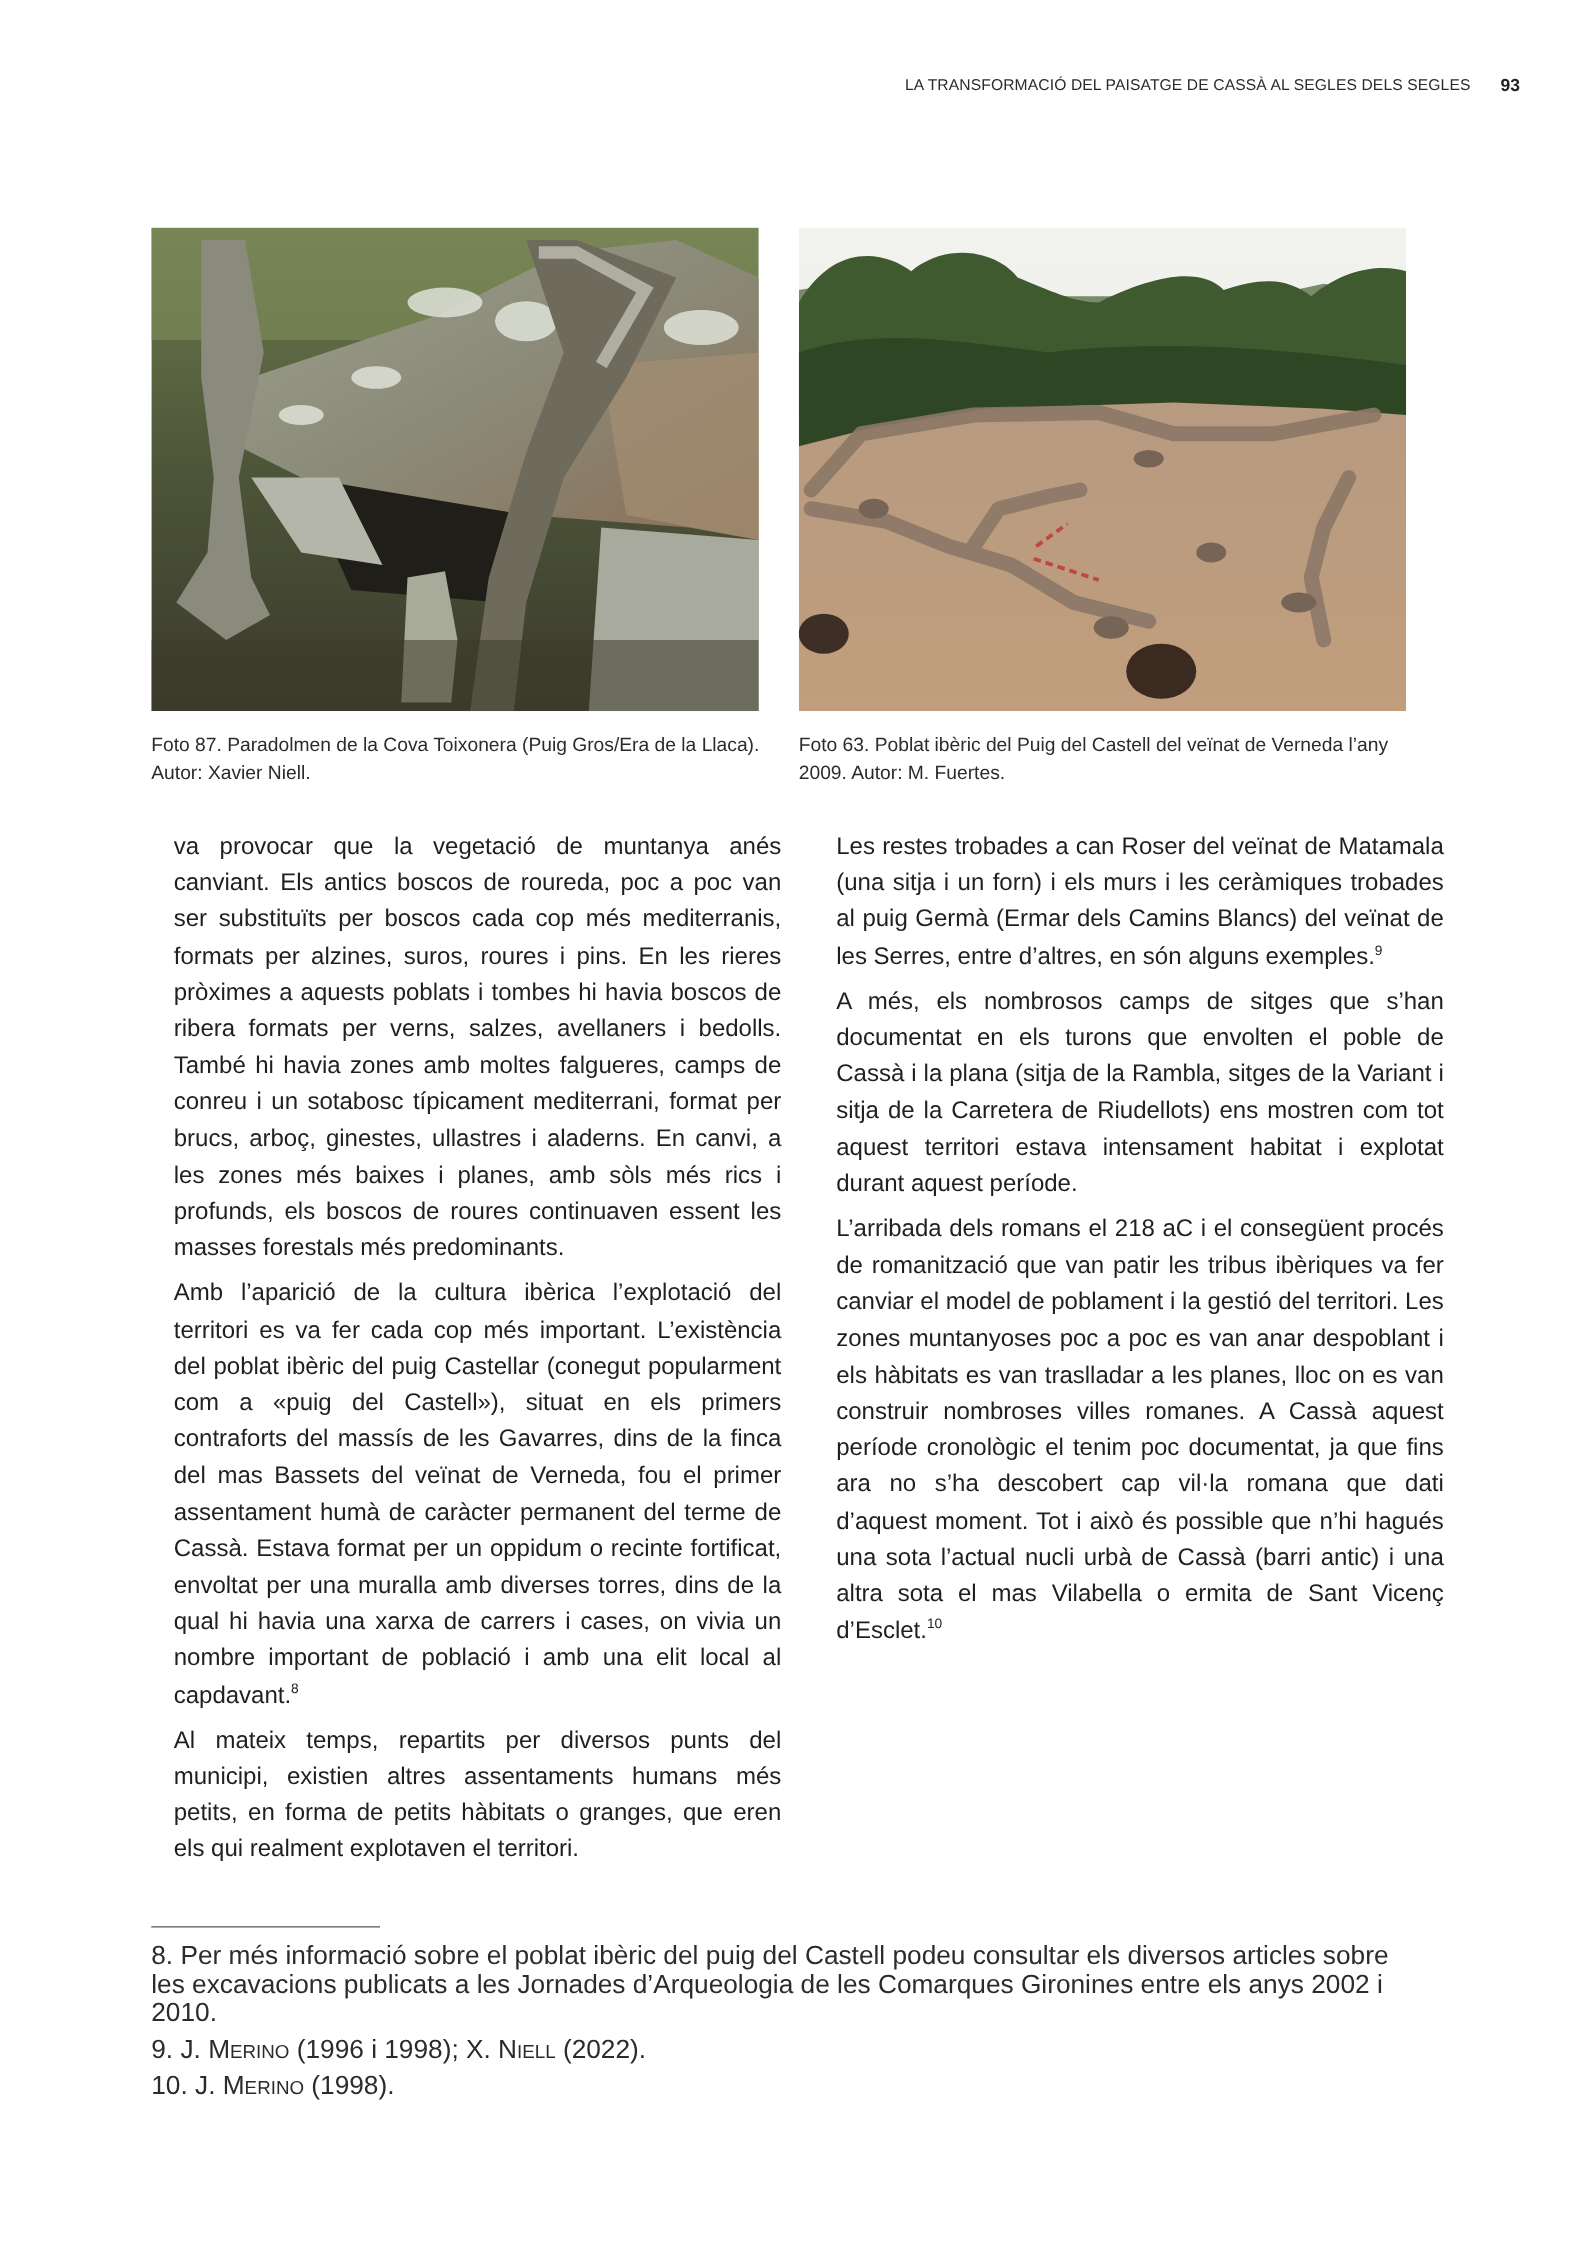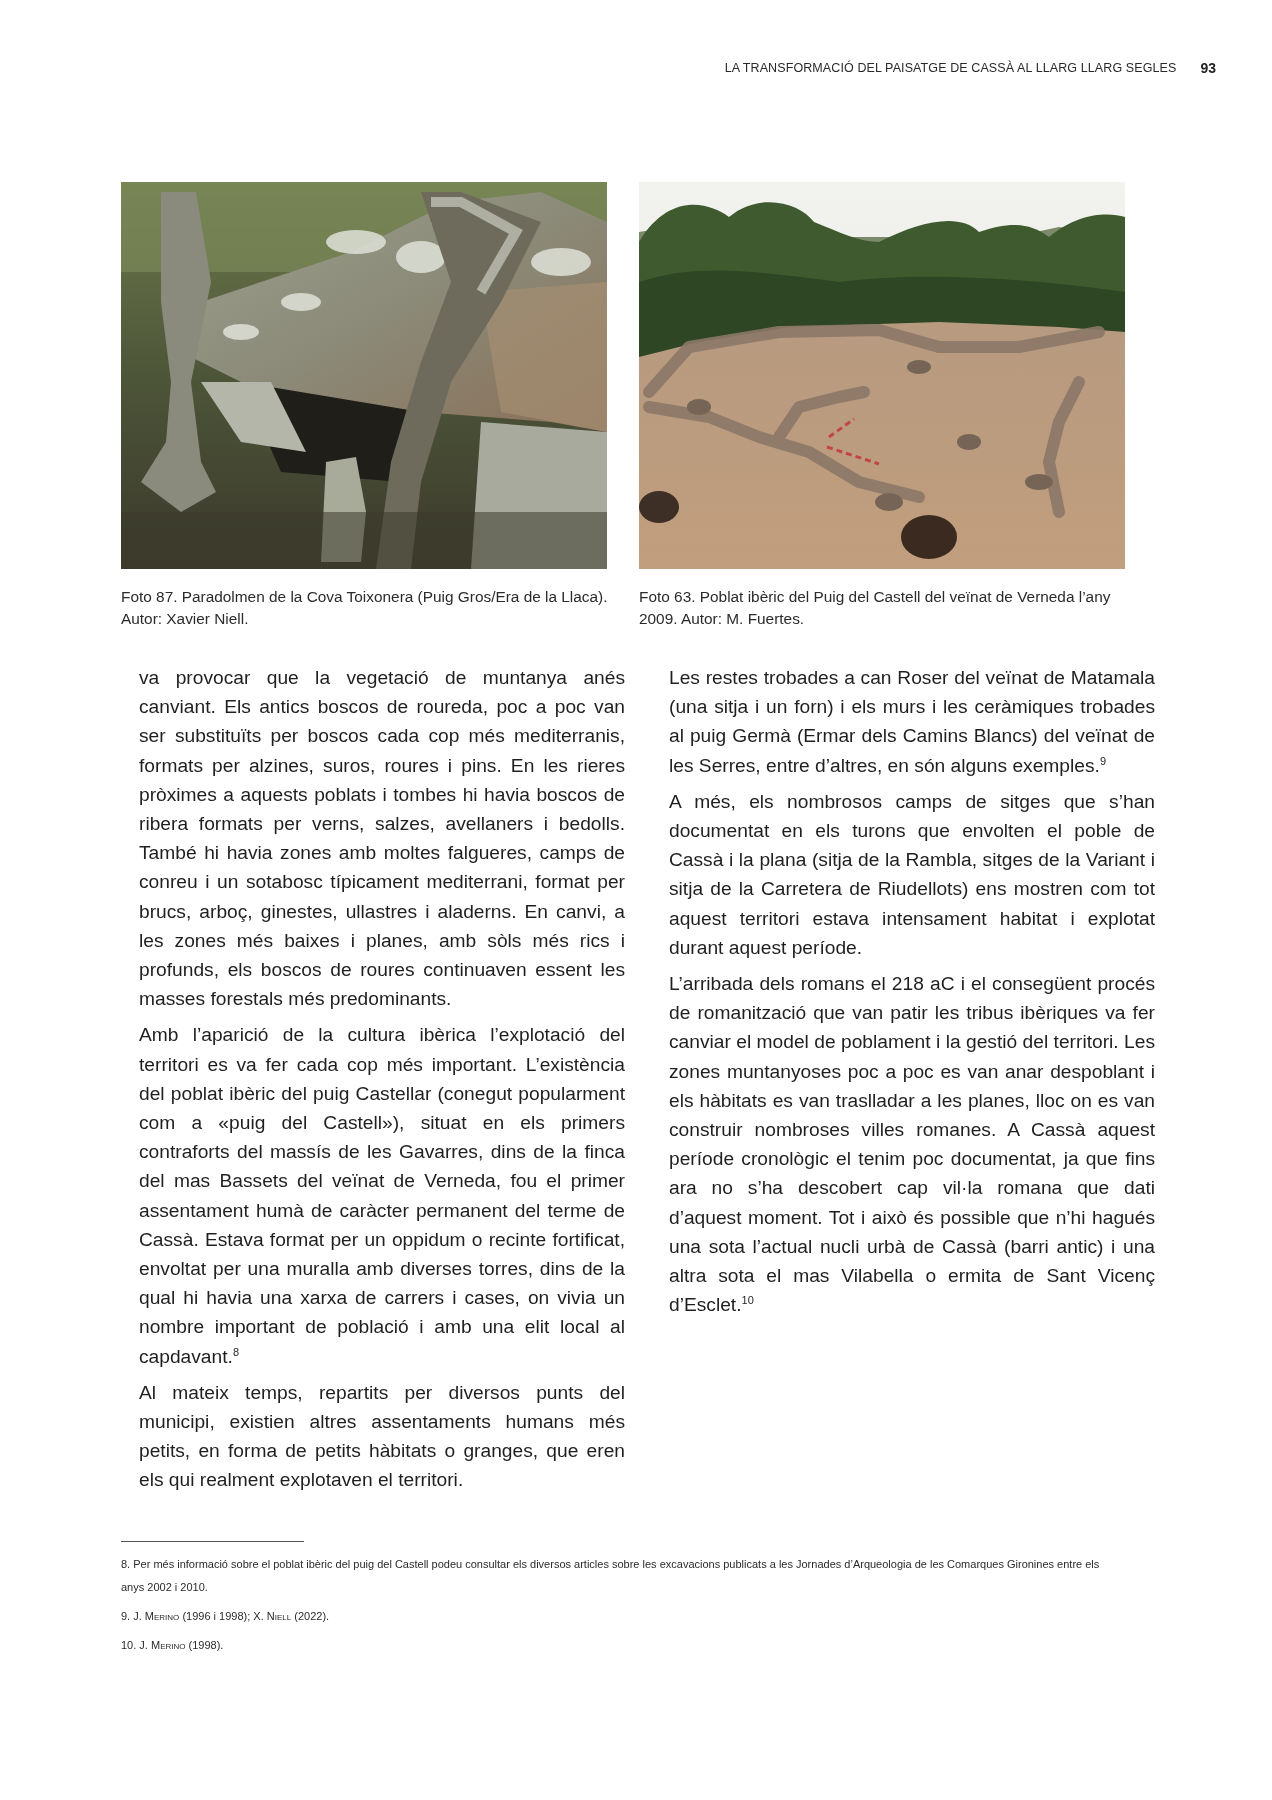--- a/index.html
+++ b/index.html
@@ -18,29 +18,29 @@
   .caption-right { left: 639px; }
 
   .column { position: absolute; top: 663px; width: 486px; font-size: 19.2px; line-height: 29.2px;
             color: #1f1f1f; text-align: justify; hyphens: manual; margin-left: 18px; }
   .column-left { left: 121px; }
   .column-right { left: 651px; }
   .column p { margin: 0 0 7px 0; }
   sup { font-size: 11px; line-height: 0; vertical-align: super; }
 
   .fn-rule { position: absolute; top: 1541px; left: 121px; width: 183px; height: 1px; background: #555; }
-  .footnotes { position: absolute; top: 1553px; left: 121px; width: 1003px; font-size: 11px; line-height: 23px; color: #2b2b2b; }
+  .footnotes { position: absolute; top: 1553px; left: 121px; width: 1003px; font-size: 21px; line-height: 23px; color: #2b2b2b; }
   .footnotes p { margin: 0 0 6px 0; }
   .sc { font-variant: small-caps; }
 </style>
 </head>
 <body>
 
 <header class="running-head">
-  <span class="running-title">LA TRANSFORMACIÓ DEL PAISATGE DE CASSÀ AL LLARG LLARG SEGLES</span>
+  <span class="running-title">LA TRANSFORMACIÓ DEL PAISATGE DE CASSÀ AL SEGLES DELS SEGLES</span>
   <span class="page-num">93</span>
 </header>
 
 <div class="photo photo-left">
   <svg width="486" height="387" viewBox="0 0 486 387" xmlns="http://www.w3.org/2000/svg">
     <defs>
       <linearGradient id="bgL" x1="0" y1="0" x2="0" y2="1">
         <stop offset="0" stop-color="#6d7a4d"></stop>
         <stop offset="0.5" stop-color="#4d5538"></stop>
         <stop offset="1" stop-color="#3b3a2c"></stop>

